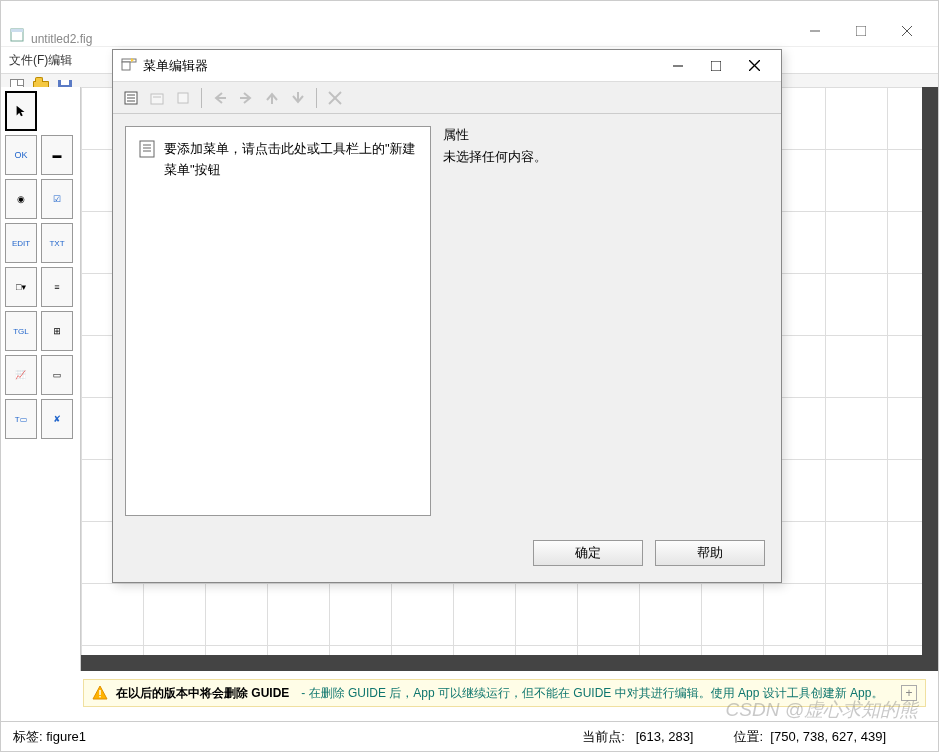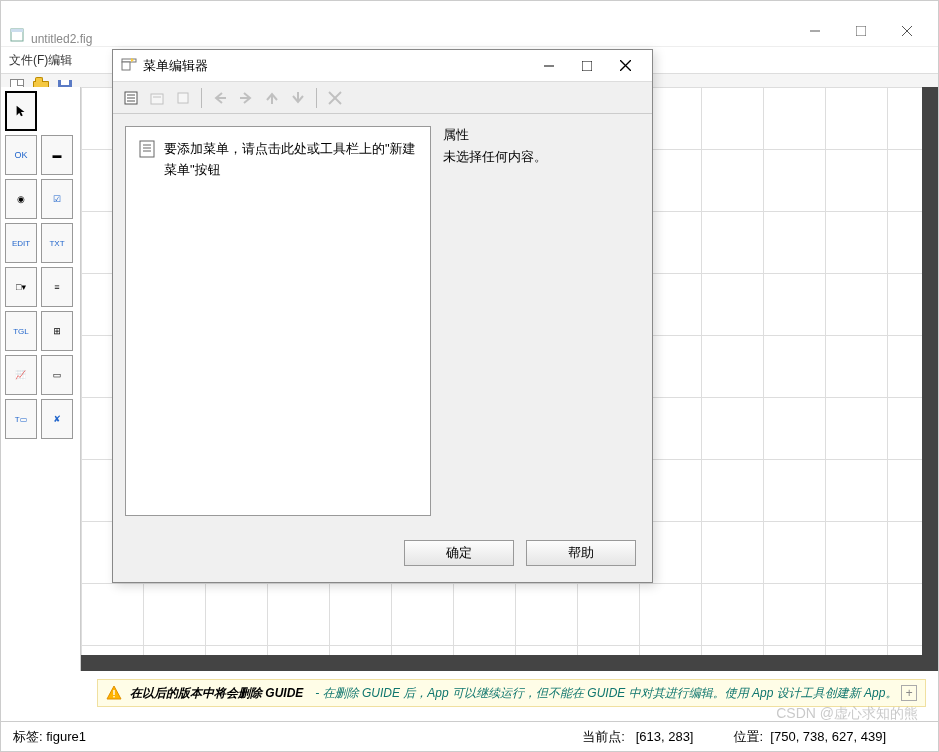--- a/index.html
+++ b/index.html
@@ -36,31 +36,31 @@
     .palette-row { display:flex; gap:4px; margin-bottom:4px; }
     .palette-btn { width:32px; height:40px; border:1px solid #999; background:#f8f8f8; display:flex; align-items:center; justify-content:center; font-size:9px; font-weight:normal; }
     .palette-btn.sel { border:2px solid #000; }
     .arrow-svg { width:14px; height:14px; }
     .grid-area { flex:1; position:relative; background:#fff; overflow:hidden; }
     .grid-lines { position:absolute; inset:0; 
       background-image: linear-gradient(#ddd 1px, transparent 1px), linear-gradient(90deg, #ddd 1px, transparent 1px);
       background-size: 62px 62px; }
     .dark-scroll { position:absolute; right:0; top:0; bottom:0; width:16px; background:#444; }
     .dark-scroll-h { position:absolute; left:0; right:16px; bottom:0; height:16px; background:#444; }
-    .warning-bar { position:absolute; left:96px; right:12px; bottom:44px; height:28px; background:#fffde7; border:1px solid #f0e0a0; display:flex; align-items:center; padding:0 8px; font-size:12px;font-style:italic; }
+    .warning-bar { position:absolute; left:82px; right:12px; bottom:44px; height:28px; background:#fffde7; border:1px solid #f0e0a0; display:flex; align-items:center; padding:0 8px; font-size:12px; }
     .warn-icon { width:16px; height:16px; margin-right:8px; }
     .warn-bold { font-weight:bold; }
     .warn-rest { color:#0f766e; margin-left:12px; }
     .plus-box { width:16px; height:16px; border:1px solid #aaa; display:flex; align-items:center; justify-content:center; color:#888; font-size:12px; margin-left:auto; }
     .statusbar { position:absolute; left:0; right:0; bottom:0; height:30px; border-top:1px solid #ccc; display:flex; align-items:center; padding:10px 12px; font-size:13px; }
     .status-item { margin-right: 40px; }
-    .watermark { position:absolute; right:20px; bottom:28px; color:rgba(120,120,120,0.4); font-size:14px; pointer-events:none; }
+    .watermark { position:absolute; right:20px; bottom:28px; color:rgba(120,120,120,0.4); font-size:19px; pointer-events:none;font-style:italic; }
 
     
-    .dialog { position:absolute; left:111px; top:48px; width:541px; background:#f0f0f0; border:1px solid #888; box-shadow:3px 3px 10px rgba(0,0,0,0.15); z-index:10; }
+    .dialog { position:absolute; left:111px; top:48px; width:670px; background:#f0f0f0; border:1px solid #888; box-shadow:3px 3px 10px rgba(0,0,0,0.15); z-index:10; }
     .dlg-title { height:32px; display:flex; align-items:center; padding:0 8px; background:#fff; border-bottom:1px solid #ddd; }
     .dlg-title-txt { margin-left:6px; font-size:13px; }
     .dlg-winbtn { width:38px; height:28px; display:flex; align-items:center; justify-content:center; color:#333; }
     .dlg-toolbar { height:32px; border-bottom:1px solid #ccc; display:flex; align-items:center; padding:0 6px; gap:2px; background:#f0f0f0; }
     .dlg-tb-btn { width:24px; height:24px; display:flex; align-items:center; justify-content:center; color:#666; }
     .dlg-tb-btn.disabled { opacity:0.45; }
     .vsep { width:1px; height:20px; background:#bbb; margin:0 4px; }
     .dlg-body { display:flex; padding:12px; gap:12px; }
     .dlg-left { width:306px; }
     .list-panel { height:390px; border:1px solid #999; background:#fff; padding:12px; display:flex; }

